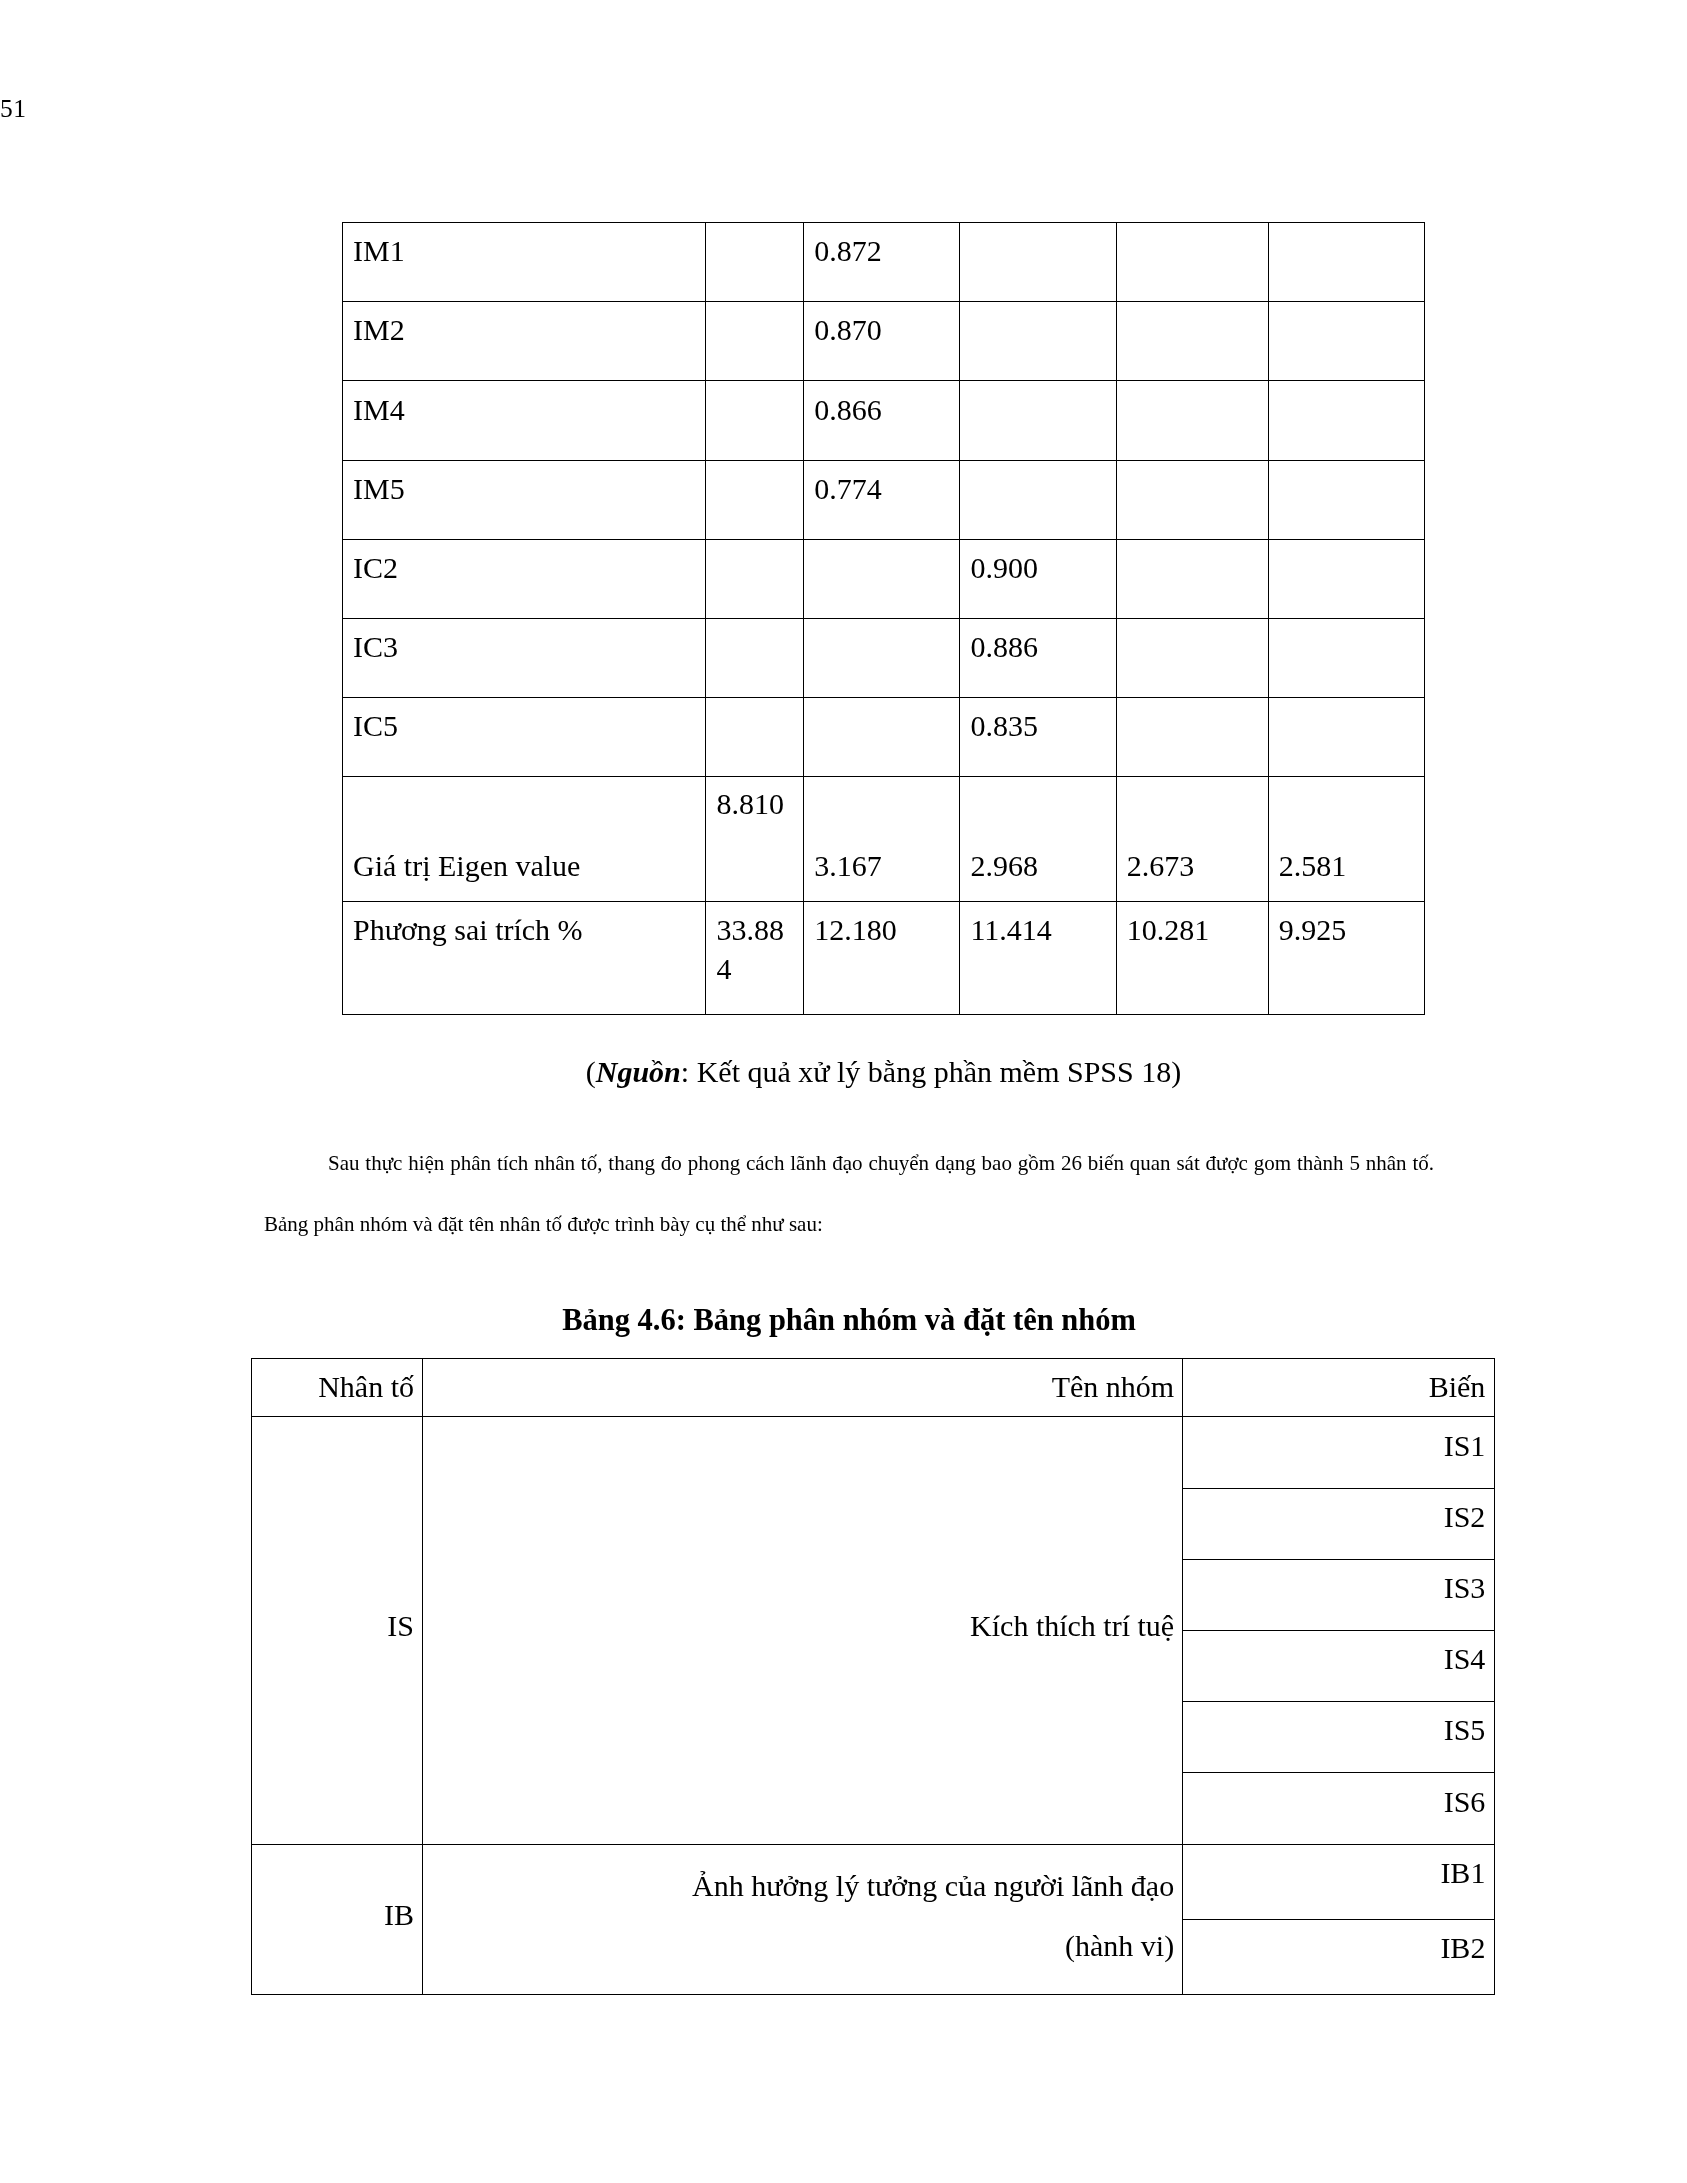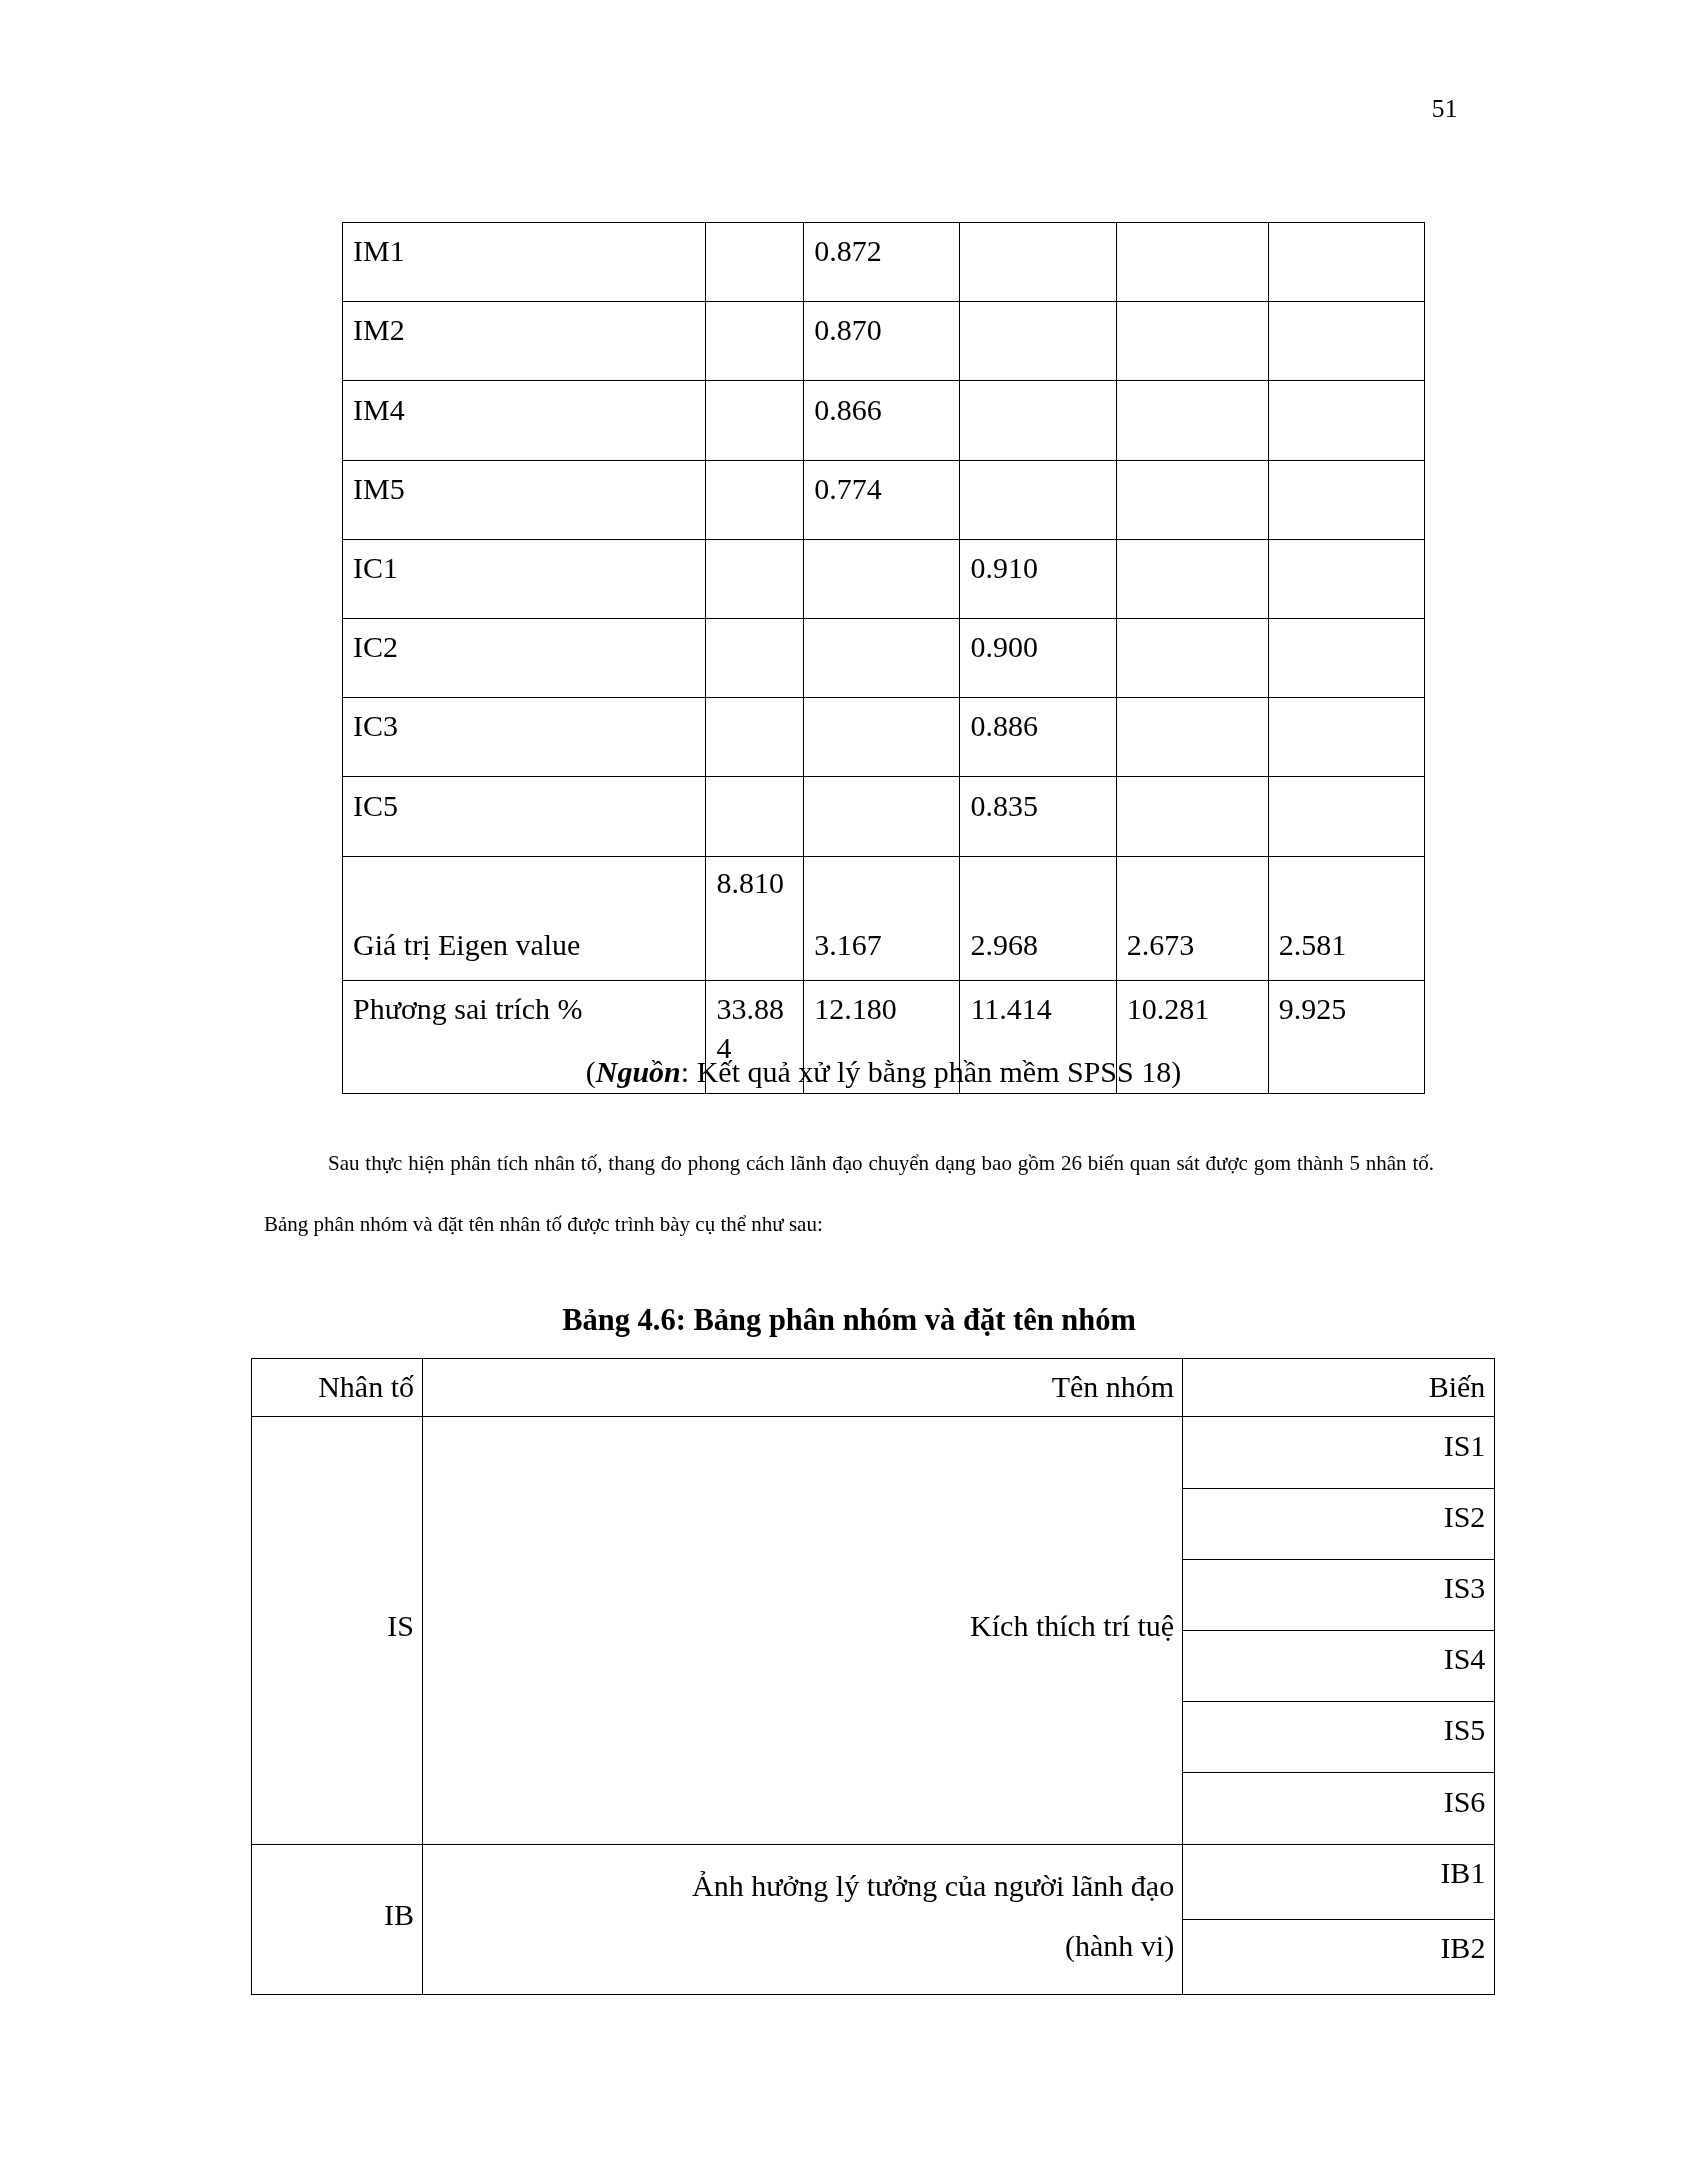--- a/index.html
+++ b/index.html
@@ -21,21 +21,21 @@
     height: 2183px;
     box-sizing: border-box;
   }
 
   
   .page-number {
     position: absolute;
     top: 92px;
     left: 0;
     width: 1458px;
-    text-align: right;
+    text-align: left;
     font-size: 25.5px;
     line-height: 33px;
     letter-spacing: 0.4px;
   }
 
   
   table.doc-table {
     border-collapse: collapse;
     table-layout: fixed;
     font-size: 30px;
@@ -174,28 +174,20 @@
 
       <tr class="item-row">
         <td class="c-label">IM5</td>
         <td class="c-f1"></td>
         <td class="c-f2">0.774</td>
         <td class="c-f3"></td>
         <td class="c-f4"></td>
         <td class="c-f5"></td>
       </tr>
 
-      <tr class="item-row">
-        <td class="c-label">IC1</td>
-        <td class="c-f1"></td>
-        <td class="c-f2"></td>
-        <td class="c-f3">0.910</td>
-        <td class="c-f4"></td>
-        <td class="c-f5"></td>
-      </tr>
 
       <tr class="item-row">
         <td class="c-label">IC2</td>
         <td class="c-f1"></td>
         <td class="c-f2"></td>
         <td class="c-f3">0.900</td>
         <td class="c-f4"></td>
         <td class="c-f5"></td>
       </tr>
 

